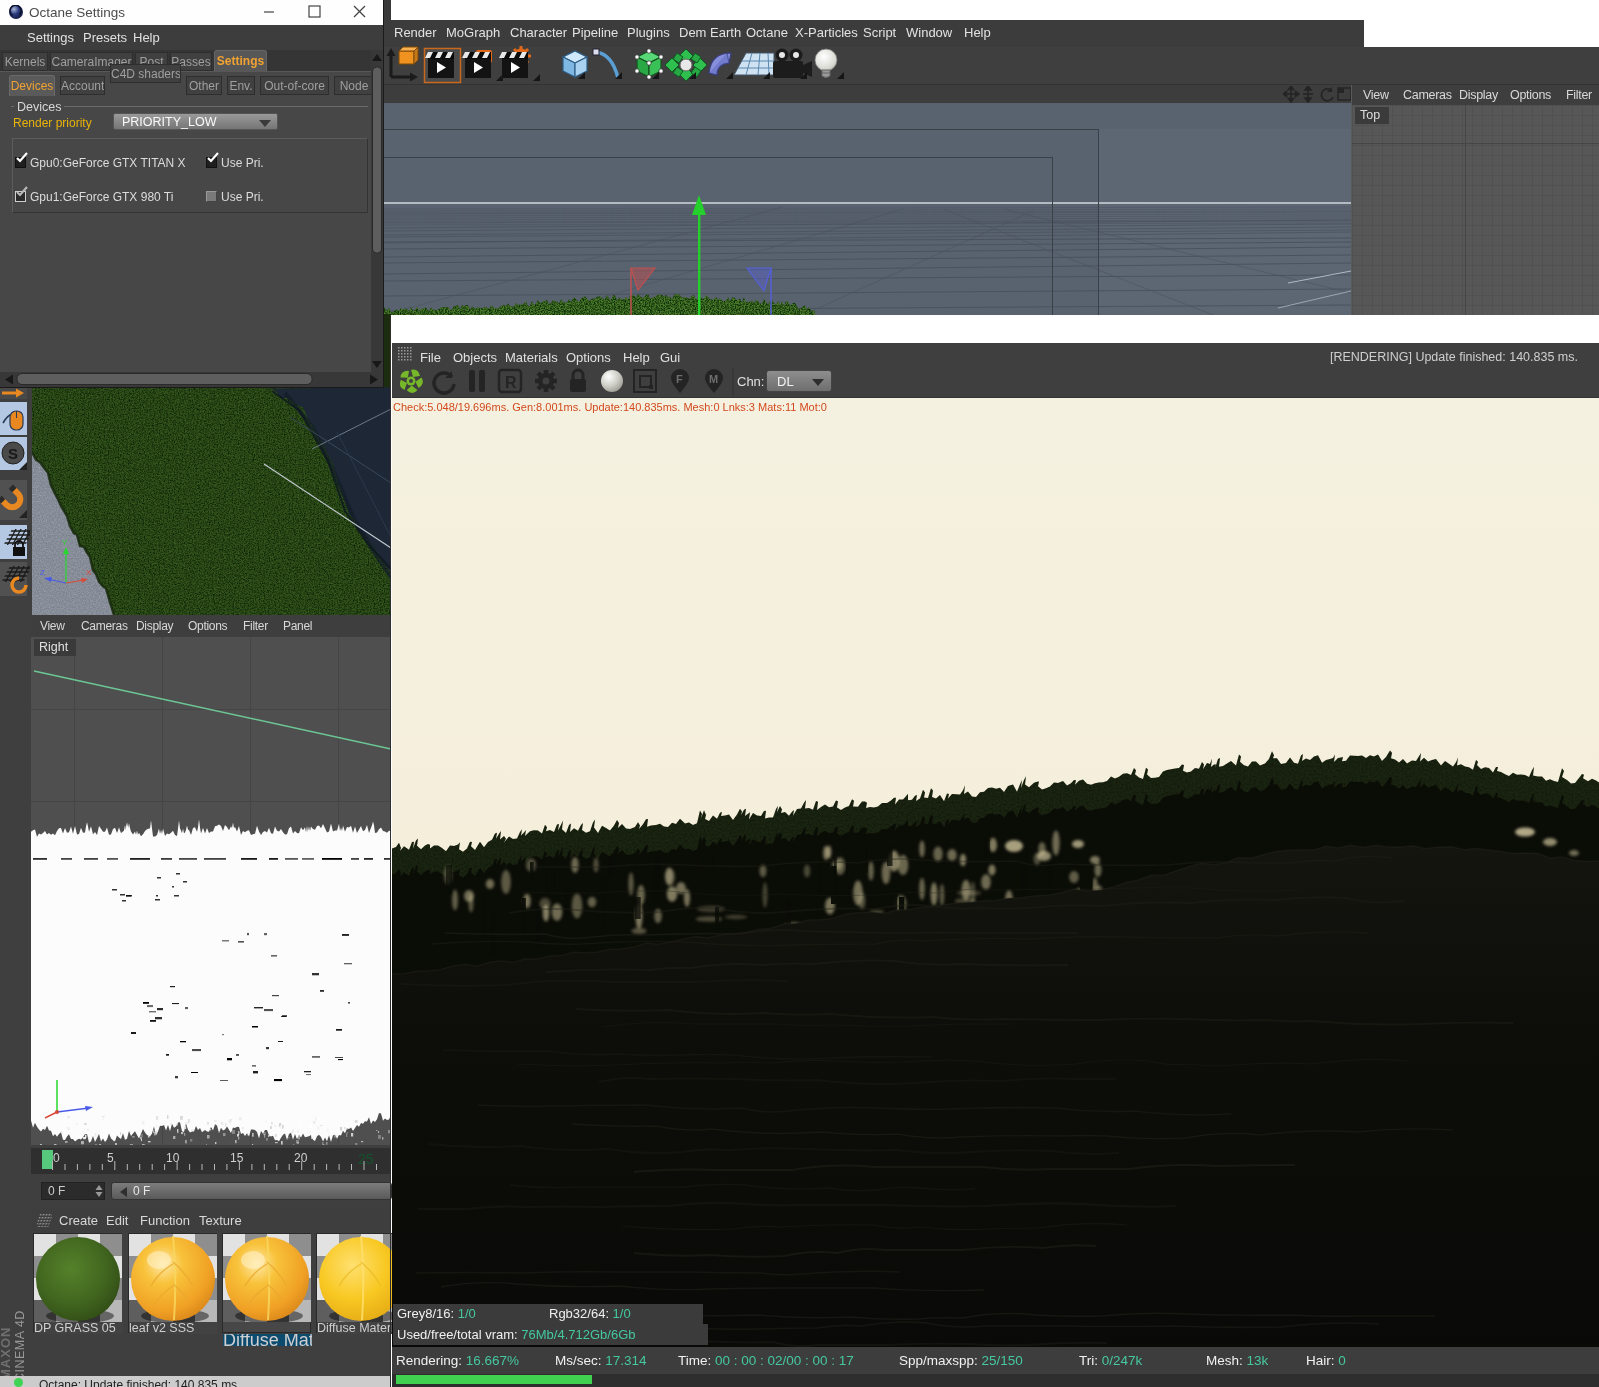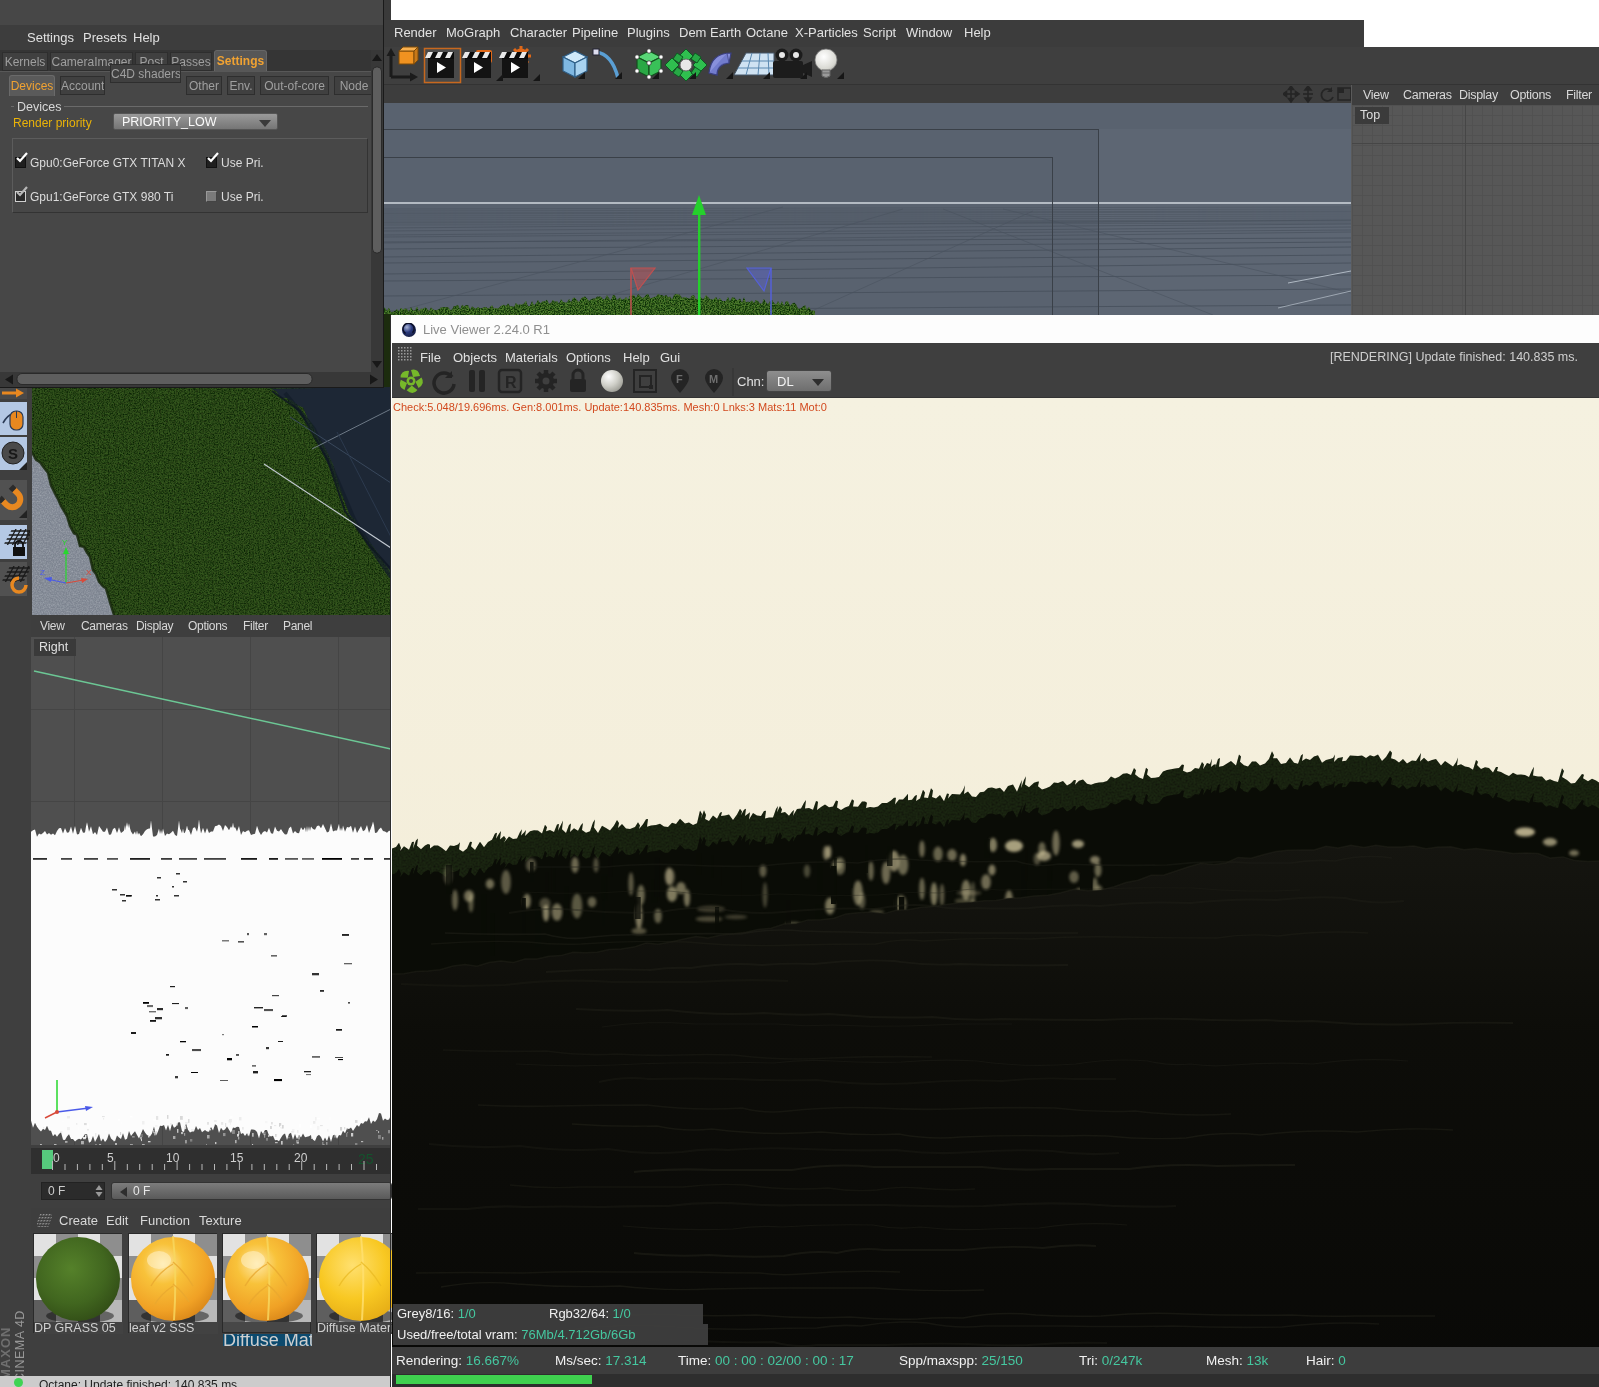--- a/index.html
+++ b/index.html
@@ -889,34 +889,20 @@
 </div>
 
 <div class="abs" style="left:-2px;top:1270px;width:16px;height:110px;writing-mode:vertical-rl;transform:rotate(180deg);font-size:13px;font-weight:bold;color:#6f6f6f;letter-spacing:1px">MAXON</div>
 <div class="abs" style="left:13px;top:1262px;width:16px;height:120px;writing-mode:vertical-rl;transform:rotate(180deg);font-size:12.5px;color:#989898;letter-spacing:0.5px">CINEMA 4D</div>
 
 <div class="abs" style="left:0;top:1376px;width:391px;height:11px;background:#cccccc"></div>
 <div class="abs" style="left:14px;top:1378px;width:9px;height:9px;border-radius:50%;background:#3fd353"></div>
 <div class="abs" style="left:39px;top:1378px;color:#222;font-size:12px;white-space:nowrap">Octane: Update finished: 140.835 ms</div>
 
 <div class="abs" style="left:390px;top:315px;width:1209px;height:1072px;border-left:1px solid #2e2e2e;overflow:hidden">
-  <div class="abs" style="left:1px;top:0;width:1208px;height:28px;background:#fdfdfd">
-    <svg style="position:absolute;left:10px;top:8px" width="14" height="14">
-        <defs>
-          <radialGradient id="bl108" cx="0.35" cy="0.3" r="0.9">
-            <stop offset="0" stop-color="#aab6d8"></stop>
-            <stop offset="0.4" stop-color="#2a3a7e"></stop>
-            <stop offset="1" stop-color="#0c1028"></stop>
-          </radialGradient>
-        </defs>
-        <circle cx="7" cy="7" r="7" fill="url(#bl108)"></circle>
-        <path d="M3.5,10.5 a5.6000000000000005,5.6000000000000005 0 1,1 7,-0.7000000000000001" fill="none" stroke="#0c1028" stroke-width="1.54"></path>
-      </svg>
-    <span style="position:absolute;left:31px;top:7px;font-size:13px;color:#8f8f8f">Live Viewer 2.24.0 R1</span>
-  </div>
   <div class="abs" style="left:1px;top:28px;width:1208px;height:23px;background:#3f3f3f;color:#e0e0e0;font-size:13px">
     <svg style="position:absolute;left:6px;top:4px" width="15" height="14">
         <g fill="#9a9a9a">
           <rect x="0" y="0" width="1.5" height="1.5"></rect>
           <rect x="0" y="3" width="1.5" height="1.5"></rect>
           <rect x="0" y="6" width="1.5" height="1.5"></rect>
           <rect x="0" y="9" width="1.5" height="1.5"></rect>
           <rect x="0" y="12" width="1.5" height="1.5"></rect>
           <rect x="3" y="0" width="1.5" height="1.5"></rect>
           <rect x="3" y="3" width="1.5" height="1.5"></rect>
@@ -1232,20 +1218,41 @@
       <span style="position:absolute;left:687px;top:6px">Tri: <span style="color:#45c8a0">0/247k</span></span>
       <span style="position:absolute;left:814px;top:6px">Mesh: <span style="color:#45c8a0">13k</span></span>
       <span style="position:absolute;left:914px;top:6px">Hair: <span style="color:#45c8a0">0</span></span>
     </div>
     <div class="abs" style="left:0;top:976px;width:1208px;height:13px;background:#2e2e2e"></div>
     <div class="abs" style="left:4px;top:977px;width:196px;height:9px;background:#3fd14f"></div>
   </div>
 </div>
 
 <div class="abs" style="left:0;top:0;width:384px;height:388px;background:#474747;border-right:1px solid #1a1a1a;border-bottom:1px solid #1a1a1a">
+  <div class="abs" style="left:0;top:0;width:383px;height:25px;background:#fefefe">
+    <svg style="position:absolute;left:9px;top:5px" width="14" height="14">
+        <defs>
+          <radialGradient id="bl95" cx="0.35" cy="0.3" r="0.9">
+            <stop offset="0" stop-color="#aab6d8"></stop>
+            <stop offset="0.4" stop-color="#2a3a7e"></stop>
+            <stop offset="1" stop-color="#0c1028"></stop>
+          </radialGradient>
+        </defs>
+        <circle cx="7" cy="7" r="7" fill="url(#bl95)"></circle>
+        <path d="M3.5,10.5 a5.6000000000000005,5.6000000000000005 0 1,1 7,-0.7000000000000001" fill="none" stroke="#0c1028" stroke-width="1.54"></path>
+      </svg>
+    <span style="position:absolute;left:29px;top:5px;font-size:13.5px;color:#4c4c4c">Octane Settings</span>
+
+<svg style="position:absolute;left:262px;top:4px" width="110" height="16">
+<line x1="2" y1="8" x2="12" y2="8" stroke="#444" stroke-width="1.2"></line>
+<rect x="47" y="2" width="11" height="11" fill="none" stroke="#444" stroke-width="1.2"></rect>
+<line x1="92" y1="2" x2="103" y2="13" stroke="#444" stroke-width="1.2"></line>
+<line x1="103" y1="2" x2="92" y2="13" stroke="#444" stroke-width="1.2"></line>
+</svg>
+  </div>
   <div class="abs" style="left:0;top:25px;width:383px;height:25px;background:#3d3d3d;color:#e0e0e0;font-size:13px">
     <svg style="position:absolute;left:5px;top:31px" width="15" height="14">
         <defs>
           <pattern id="gp36" width="3" height="3" patternUnits="userSpaceOnUse">
             <rect width="1.5" height="1.5" fill="#9a9a9a"></rect>
           </pattern>
         </defs>
         <rect width="13" height="13" fill="url(#gp36)" transform="skewX(-20)" x="3"></rect>
       </svg>
     <span style="position:absolute;left:27px;top:5px">Settings</span>

